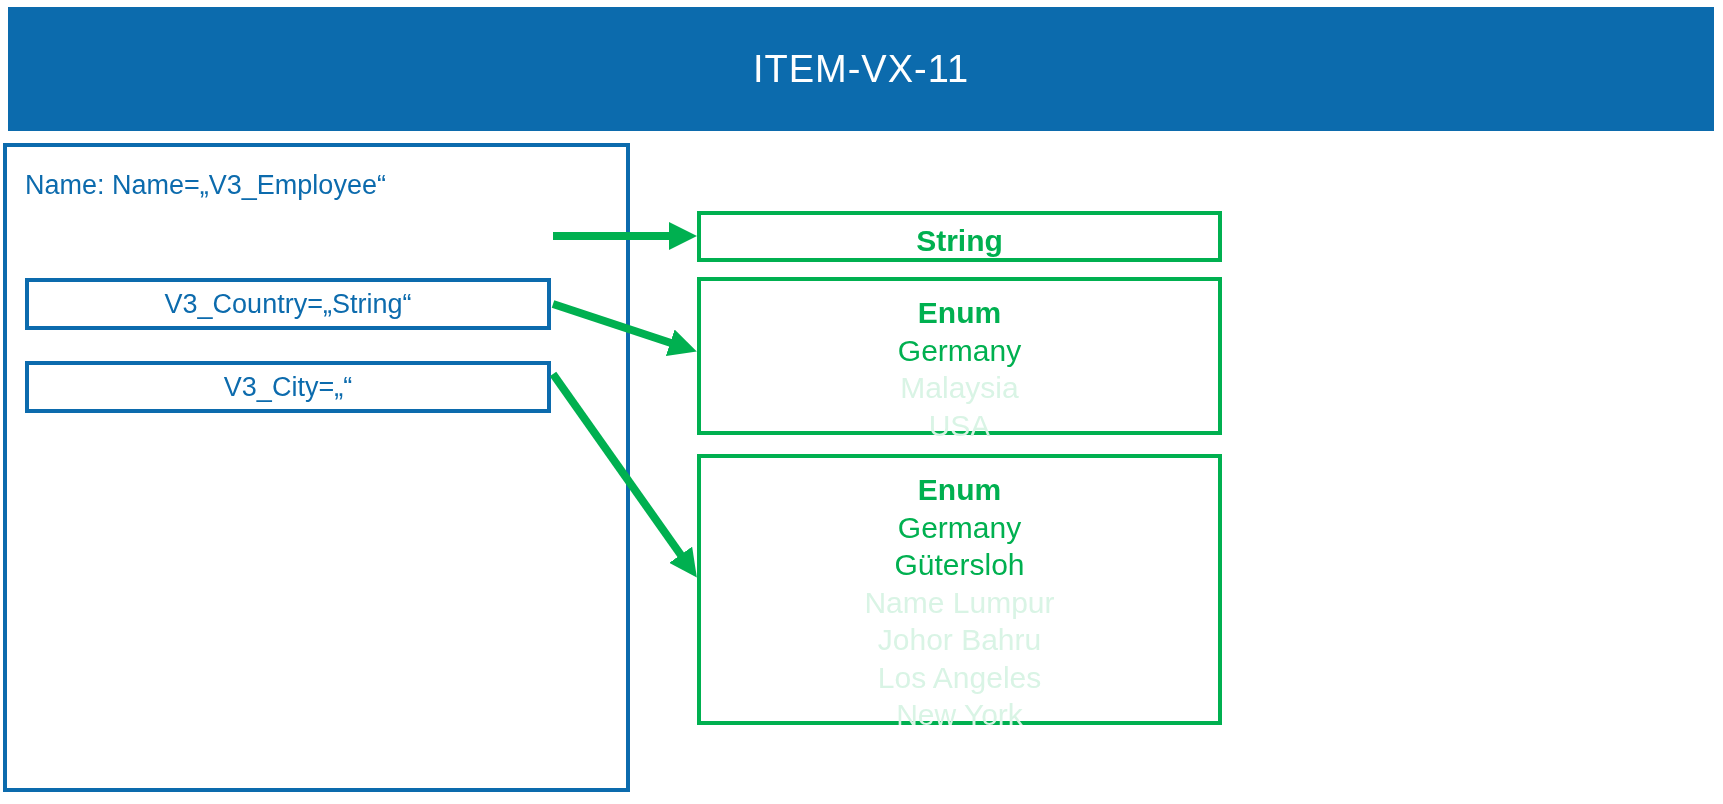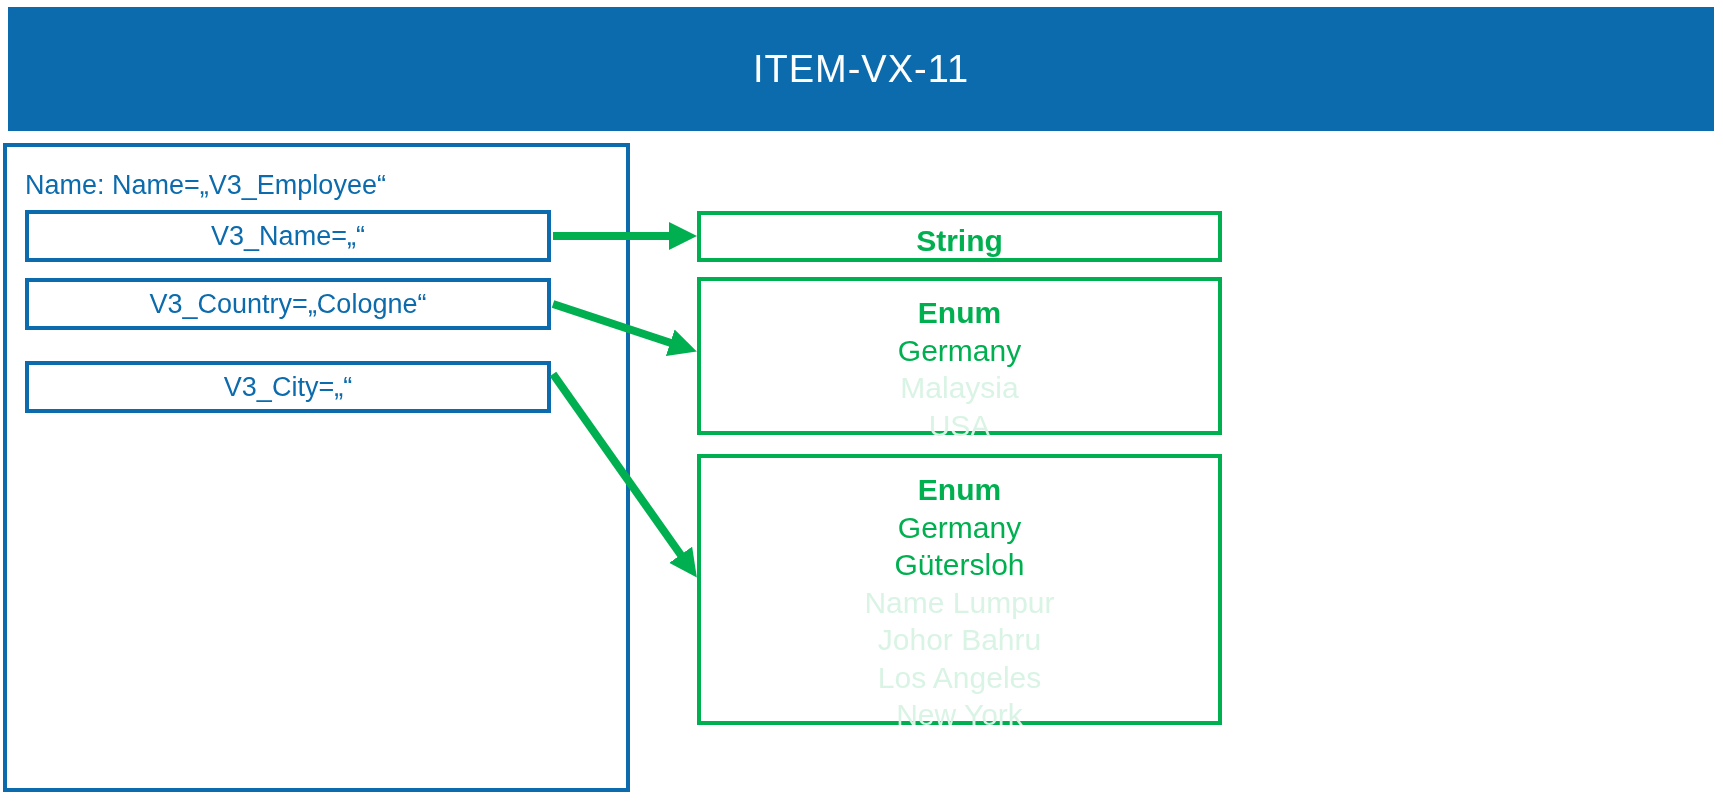--- a/index.html
+++ b/index.html
@@ -58,25 +58,22 @@
 
 <div class="canvas">
 
   <div class="header">
     <div class="header-title">ITEM-VX-11</div>
   </div>
 
   <div class="group-box"></div>
   <div class="group-label">Name: Name=„V3_Employee“</div>
 
-  <div class="field-box f-name">
-    <span class="field-label">V3_Name=„“</span>
-  </div>
   <div class="field-box f-country">
-    <span class="field-label">V3_Country=„Cologne“</span>
+    <span class="field-label">V3_Country=„String“</span>
   </div>
   <div class="field-box f-city">
     <span class="field-label">V3_City=„“</span>
   </div>
 
   <div class="type-box t-string">
     <div class="type-title">String</div>
   </div>
 
   <div class="type-box t-enum-country">

